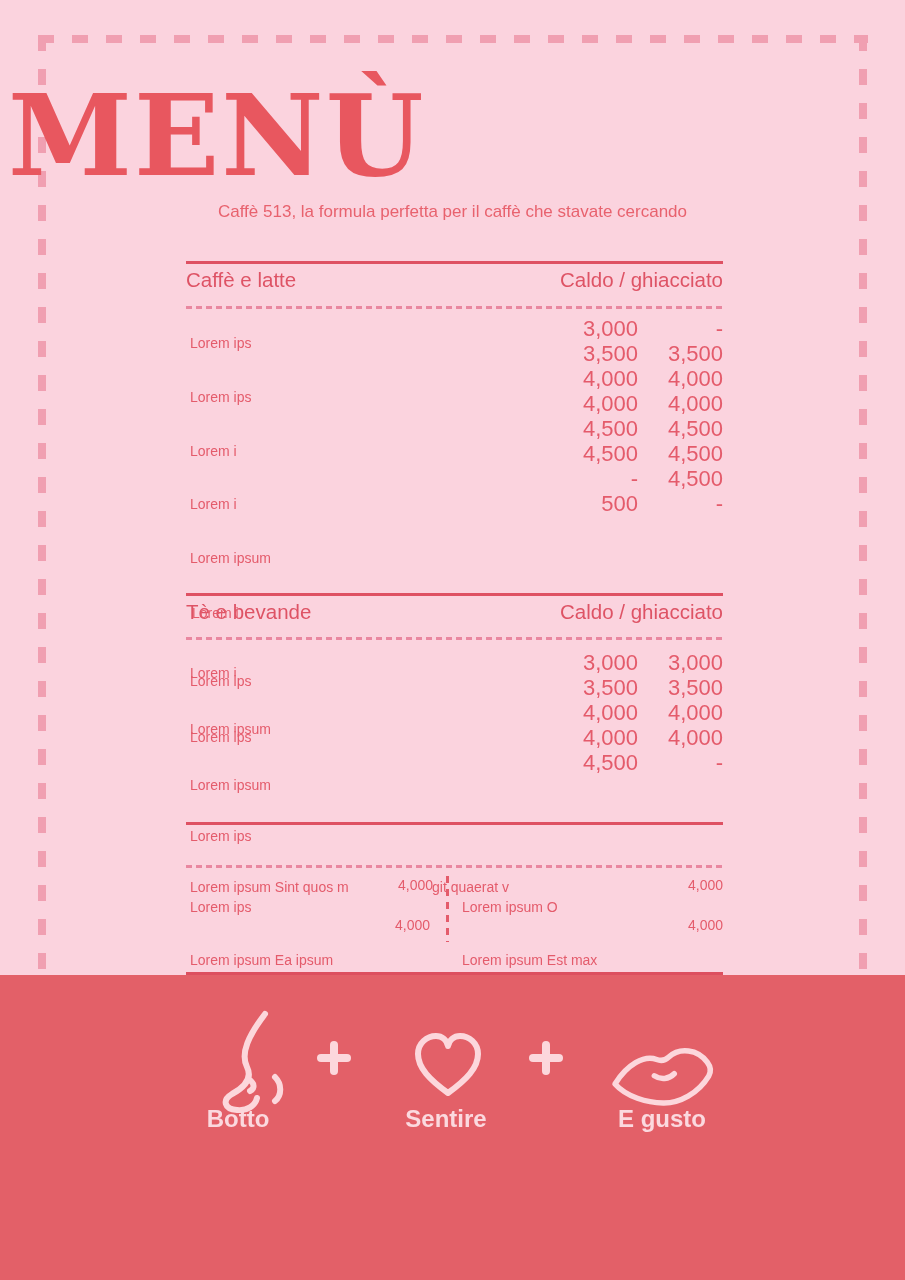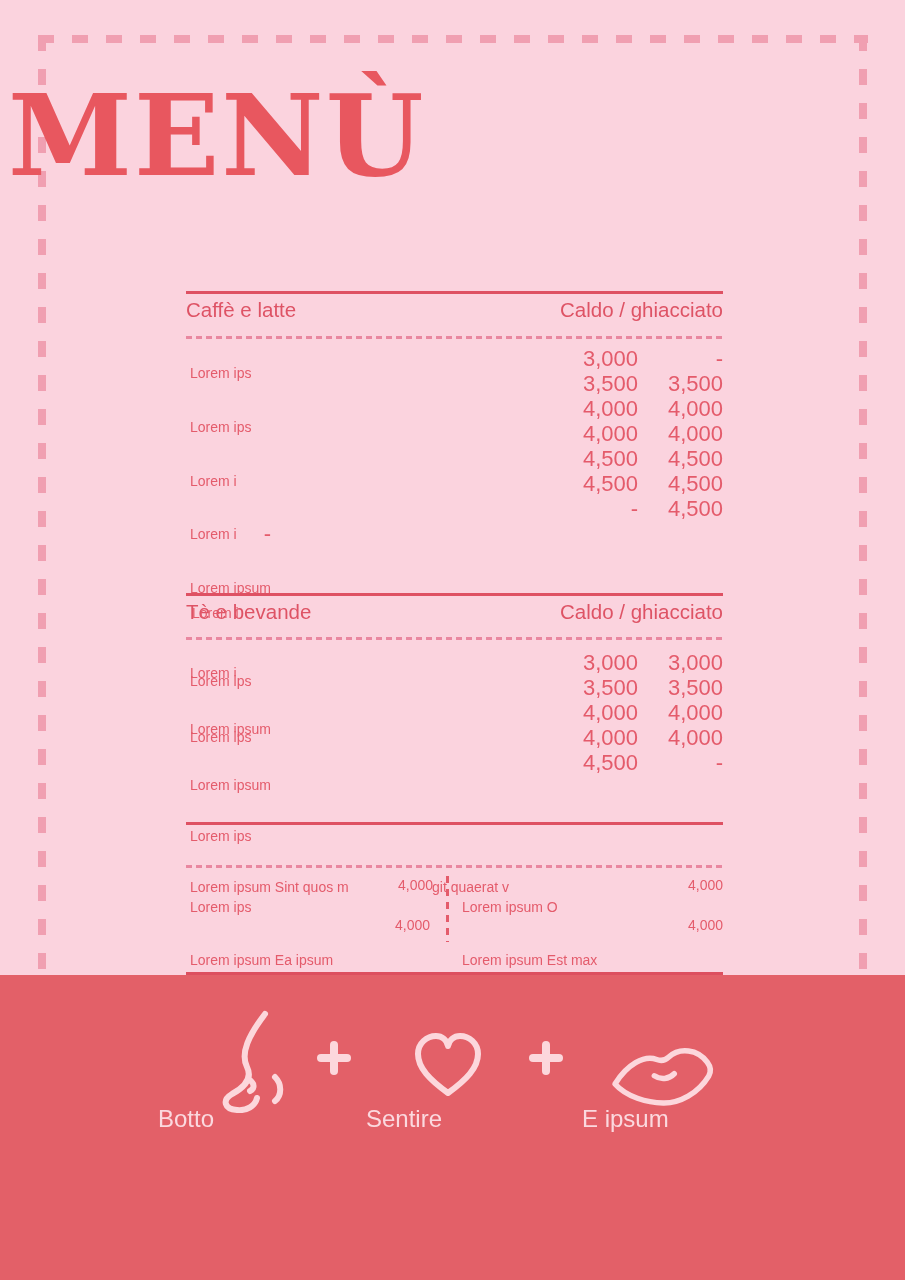--- a/index.html
+++ b/index.html
@@ -14,21 +14,21 @@
     background:repeating-linear-gradient(180deg,#f09fb1 0 16px,transparent 16px 34px);}
   .b-left{left:38px;} .b-right{left:859px;}
 
   .title{position:absolute;top:74px;left:0;width:905px;text-align:left;
     font-family:"DejaVu Serif",serif;font-weight:700;font-size:112px;line-height:1.1;
     letter-spacing:2px;color:#e8575f;padding-left:8px;}
   .subtitle{position:absolute;top:202px;left:0;width:905px;text-align:center;
     font-size:17px;color:#e8626e;}
 
   .menu-section{position:absolute;left:186px;width:537px;color:#e45b6b;}
-  #section-0{top:261px;height:330px;margin-top:30px;}
+  #section-0{top:261px;height:330px;}
   #section-1{top:593px;height:227px;}
   #section-2{top:822px;height:150px;}
   .rule{position:absolute;top:0;left:0;width:100%;height:3px;background:#de5163;}
   .sec-head{position:absolute;top:7px;left:0;right:0;display:flex;justify-content:space-between;
     font-size:20.5px;color:#de5365;}
   .dashed{position:absolute;left:0;width:100%;height:3px;
     background:repeating-linear-gradient(90deg,#e987a0 0 6px,transparent 6px 10px);}
   .price-block{position:absolute;left:0;font-size:22px;}
   .price-row{display:flex;height:25px;line-height:25px;}
   .pc0{display:block;width:452px;text-align:right;}
@@ -41,35 +41,36 @@
 
   .bottom-rule{position:absolute;top:972px;left:186px;width:537px;height:3px;background:#dd4f5f;}
 
   
   .band{position:absolute;top:975px;left:0;width:905px;height:305px;background:#e36068;}
   .band svg{position:absolute;fill:none;stroke:#fcd7dc;stroke-linecap:round;stroke-linejoin:round;}
   .plus{position:absolute;width:34px;height:34px;}
   .plus::before,.plus::after{content:"";position:absolute;background:#fcd7dc;border-radius:4px;}
   .plus::before{left:13px;top:0;width:8px;height:34px;}
   .plus::after{left:0;top:13px;width:34px;height:8px;}
-  .sense-label{position:absolute;width:160px;font-size:24px;color:#fbd9df;}
+  .sense-label{position:absolute;width:160px;text-align:center;font-size:24px;color:#fbd9df;font-weight:bold;}
   .taglines{position:absolute;top:186px;left:0;width:905px;text-align:center;
     font-size:15.5px;line-height:26px;color:#f8ccd4;}
 </style>
 </head>
 <body>
 
 <div class="poster">
 
   <div class="b-top"></div>
   <div class="b-bottom"></div>
   <div class="b-left"></div>
   <div class="b-right"></div>
 
   <div class="title">MENÙ</div>
+  <div class="subtitle">Caffè 513, la formula perfetta per il caffè che stavate cercando</div>
 
   <section class="menu-section" id="section-0">
     <div class="rule"></div>
     <div class="sec-head">
       <span>Caffè e latte</span>
       <span>Caldo / ghiacciato</span>
     </div>
     <div class="dashed" style="top:45px"></div>
     <div class="price-block" style="top:55px" id="prices-0">
         <div class="price-row">
@@ -94,20 +95,21 @@
         </div>
         <div class="price-row">
           <span class="pc0">4,500</span>
           <span class="pc1">4,500</span>
         </div>
         <div class="price-row">
           <span class="pc0">-</span>
           <span class="pc1">4,500</span>
         </div>
         <div class="price-row">
+          <span class="pc0">500</span>
           <span class="pc1">-</span>
         </div>
       </div>
     <div id="items-0">
         <span class="item abs" style="left: 4px; top: 74px;">Lorem ips</span>
         <span class="item abs" style="left: 4px; top: 128px;">Lorem ips</span>
         <span class="item abs" style="left: 4px; top: 182px;">Lorem i</span>
         <span class="item abs" style="left: 4px; top: 235px;">Lorem i</span>
         <span class="item abs" style="left: 4px; top: 289px;">Lorem ipsum</span>
       </div>
@@ -192,17 +194,17 @@
 
     <svg style="left:607px;top:58px" width="110" height="78" viewBox="0 0 110 78" stroke-width="5.5">
       <g transform="rotate(-6 55 39)">
         <path d="M7,46 C21,28 39,20 51,26 C55,28 59,28 63,25 C75,16 93,20 101,34 C104,39 104,44 101,48 C89,64 69,72 53,70 C37,68 17,60 7,46 Z"></path>
         <path d="M47,42 C53,47 61,47 67,42"></path>
       </g>
     </svg>
 
     <span class="sense-label" style="left:158px;top:130px">Botto</span>
     <span class="sense-label" style="left:366px;top:130px">Sentire</span>
-    <span class="sense-label" style="left:582px;top:130px">E ipsum</span>
+    <span class="sense-label" style="left:582px;top:130px">E gusto</span>
 
   </div>
 
 </div>
 
 </body></html>

